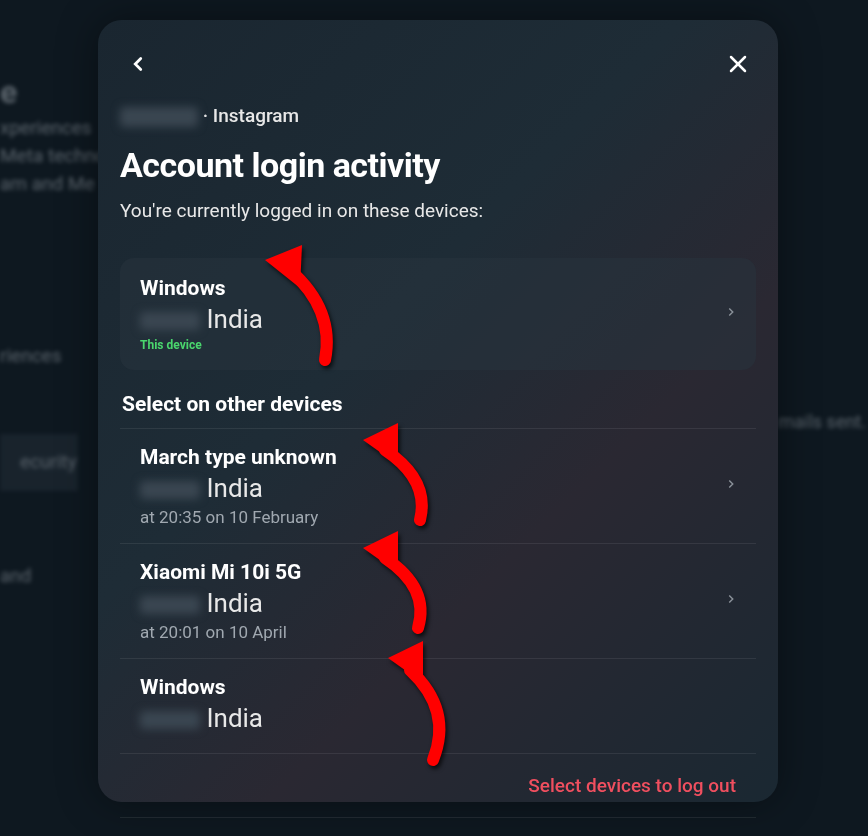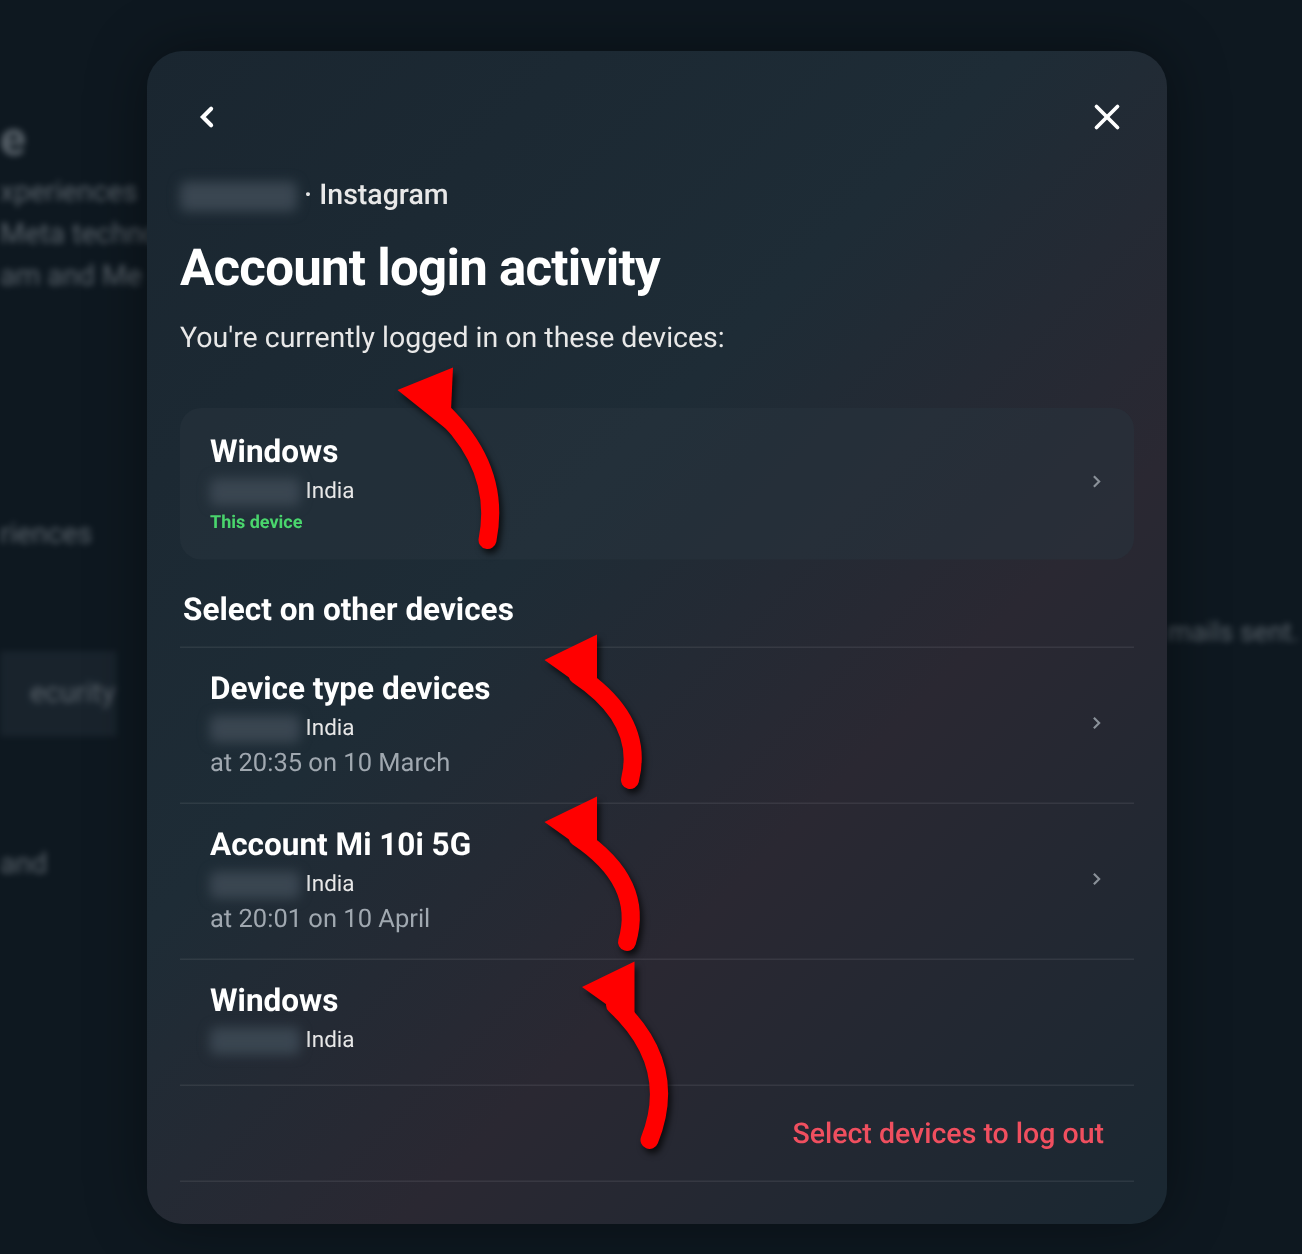--- a/index.html
+++ b/index.html
@@ -40,21 +40,21 @@
       padding: 14px 20px;
       font-size: 19px;
       color: #c9d1d9;
     }
     .sidebar-active {
       background: #2a3540;
     }
     .modal {
       position: absolute;
       left: 98px;
-      top: 34px;
+      top: 20px;
       width: 680px;
       height: 782px;
       background: linear-gradient(135deg, #1a2630 0%, #1e2c36 40%, #2a2832 65%, #1a2832 100%);
       border-radius: 24px;
       padding: 28px 0 0 0;
       box-shadow: 0 0 40px rgba(0,0,0,0.4);
     }
     .modal-header {
       display: flex;
       justify-content: space-between;
@@ -115,21 +115,21 @@
       position: relative;
       margin-bottom: 22px;
     }
     .device-name {
       font-size: 21px;
       font-weight: 700;
       color: #fff;
       margin-bottom: 4px;
     }
     .device-loc {
-      font-size: 15px;
+      font-size: 26px;
       color: #e8e8e8;
       margin-bottom: 4px;
     }
     .device-this {
       font-size: 12px;
       color: #4ad66d;
       font-weight: 700;
     }
     .device-time {
       font-size: 17px;
@@ -218,33 +218,33 @@
         <svg width="14" height="22" viewBox="0 0 24 24" fill="none" stroke="currentColor" stroke-width="2.5">
             <polyline points="9 18 15 12 9 6"></polyline>
           </svg>
       </div>
     </div>
 
     <div class="section-header">Select on other devices</div>
 
     <div class="device-list">
       <div class="device-row">
-        <div class="device-name">Device type devices</div>
+        <div class="device-name">March type unknown</div>
         <div class="device-loc">
           <span class="redacted redacted-loc"></span><span> India</span>
         </div>
-        <div class="device-time">at 20:35 on 10 March</div>
+        <div class="device-time">at 20:35 on 10 February</div>
         <div class="chevron">
           <svg width="14" height="22" viewBox="0 0 24 24" fill="none" stroke="currentColor" stroke-width="2.5">
               <polyline points="9 18 15 12 9 6"></polyline>
             </svg>
         </div>
       </div>
       <div class="device-row">
-        <div class="device-name">Account Mi 10i 5G</div>
+        <div class="device-name">Xiaomi Mi 10i 5G</div>
         <div class="device-loc">
           <span class="redacted redacted-loc"></span><span> India</span>
         </div>
         <div class="device-time">at 20:01 on 10 April</div>
         <div class="chevron">
           <svg width="14" height="22" viewBox="0 0 24 24" fill="none" stroke="currentColor" stroke-width="2.5">
               <polyline points="9 18 15 12 9 6"></polyline>
             </svg>
         </div>
       </div>

